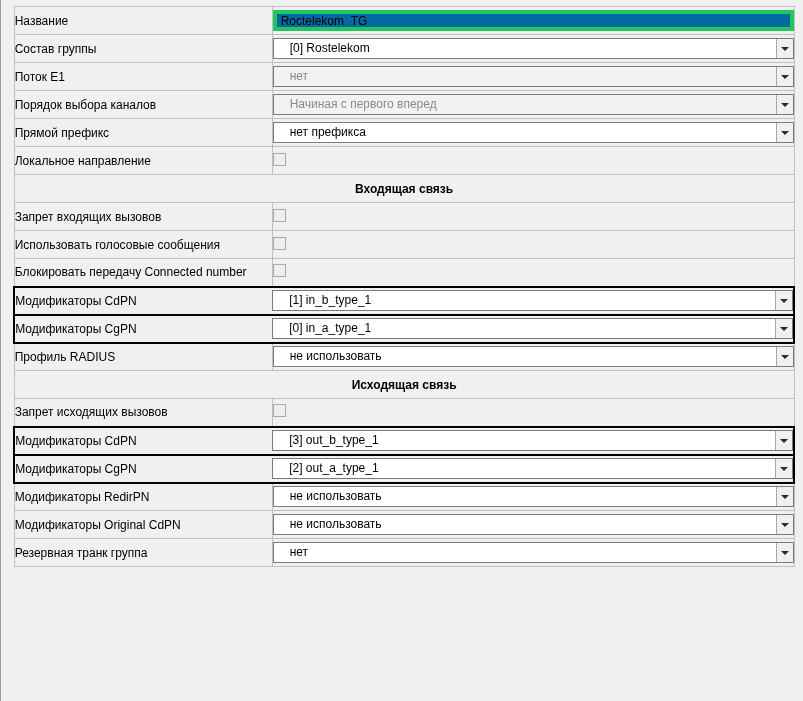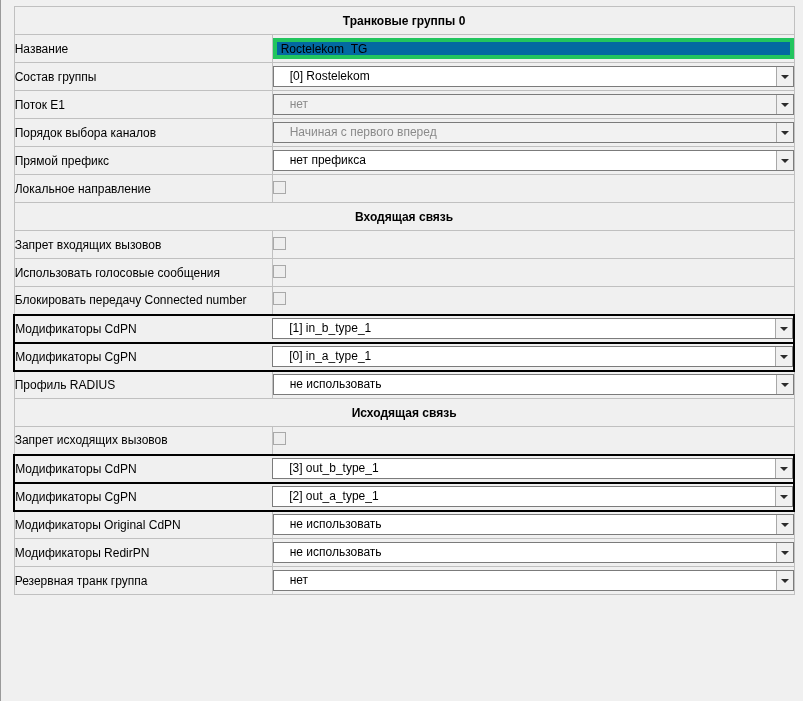--- a/index.html
+++ b/index.html
@@ -206,23 +206,20 @@
   </div>
 
   <div id="main">
     <table class="form">
       <colgroup>
           <col style="width:258px">
           <col>
         </colgroup>
 
       <tbody>
-          <tr>
-        <td class="section" colspan="2">Транковые группы 0</td>
-      </tr>
       <tr>
         <td class="label">Название</td>
         <td class="field">
           <input class="tinput" type="text" value="Roctelekom_TG" style="">
         </td>
       </tr>
       <tr>
         <td class="label">Состав группы</td>
         <td class="field">
           <div class="tselect">
@@ -335,30 +332,30 @@
       <tr class="hl hl2">
         <td class="label">Модификаторы CgPN</td>
         <td class="field">
           <div class="tselect">
             <span>[2] out_a_type_1</span>
             <span class="arrow"></span>
           </div>
         </td>
       </tr>
       <tr>
+        <td class="label">Модификаторы RedirPN</td>
+        <td class="field">
+          <div class="tselect">
+            <span>не использовать</span>
+            <span class="arrow"></span>
+          </div>
+        </td>
+      </tr>
+      <tr>
         <td class="label">Модификаторы Original CdPN</td>
-        <td class="field">
-          <div class="tselect">
-            <span>не использовать</span>
-            <span class="arrow"></span>
-          </div>
-        </td>
-      </tr>
-      <tr>
-        <td class="label">Модификаторы RedirPN</td>
         <td class="field">
           <div class="tselect">
             <span>не использовать</span>
             <span class="arrow"></span>
           </div>
         </td>
       </tr>
       <tr>
         <td class="label">Резервная транк группа</td>
         <td class="field">

